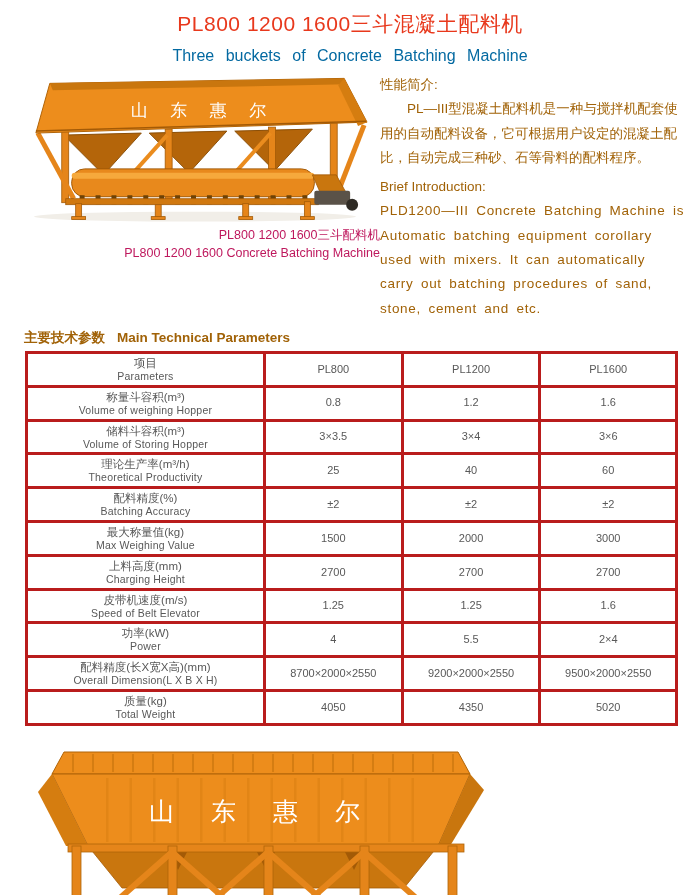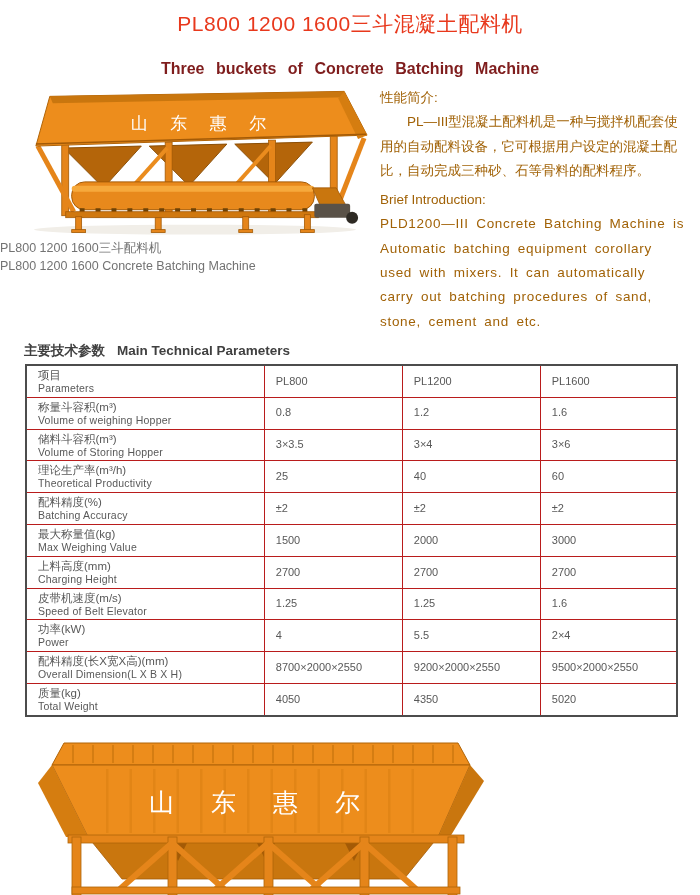--- a/index.html
+++ b/index.html
@@ -3,37 +3,37 @@
 <meta charset="utf-8">
 <style>
   html,body{margin:0;padding:0;}
   body{
     width:700px;height:895px;background:#ffffff;position:relative;overflow:hidden;
     font-family:"Liberation Sans",sans-serif;color:#4d4d4d;
   }
   
   .header{text-align:center;padding-top:10px;}
   .title-zh{color:#e8381c;font-size:21px;font-weight:normal;letter-spacing:0.5px;}
-  .title-en{color:#7f1d1d;font-size:16px;font-weight:bold;word-spacing:7px;margin-top:22px;}
+  .title-en{color:#0369a1;font-size:16px;font-weight:normal;word-spacing:7px;margin-top:9px;}
   
   .content-row{display:flex;margin-top:8px;}
   .left-col{width:380px;flex:0 0 380px;}
   .fig-top{width:358px;height:150px;margin-left:16px;display:block;}
-  .caption{ text-align:left;font-size:12.5px;color:#737373;line-height:1.45;margin-top:3px;}
+  .caption{ text-align:right;font-size:12.5px;color:#be185d;line-height:1.45;margin-top:3px;}
   .right-col{width:306px;flex:0 0 306px;font-size:13.5px;line-height:1.8;color:#a16207;}
   .intro-zh-body{text-indent:2em;}
   .intro-en-heading{margin-top:5px;}
   .intro-en-body{letter-spacing:0.7px;word-spacing:3px;}
   
-  .section-header{margin:8px 0 4px 24px;font-size:13.5px;font-weight:bold;color:#404040;}
+  .section-header{margin:8px 0 4px 24px;font-size:13.5px;font-weight:bold;color:#a16207;}
   .section-header .en{margin-left:12px;}
   
   table.params{border-collapse:collapse;margin-left:25px;width:653px;color:#585858;
     border:2px solid #4c4c4c;table-layout:fixed;}
-  table.params td{border:1px solid #b91c1c;vertical-align:middle;
+  table.params td{border:3px solid #b91c1c;text-align:center;vertical-align:middle;
     padding:2px 11px;font-size:11px;line-height:1.22;}
   .cell-zh{font-size:11.5px;display:block;}
   .cell-en{font-size:10.5px;letter-spacing:0.2px;display:block;}
   .val{font-size:11px;margin-top:20px;}
   
   .bottom-area{position:relative;height:235px;margin-top:20px;}
   .fig-bottom{position:absolute;left:16px;top:0;width:500px;height:215px;}
 </style>
 </head>
 <body>

